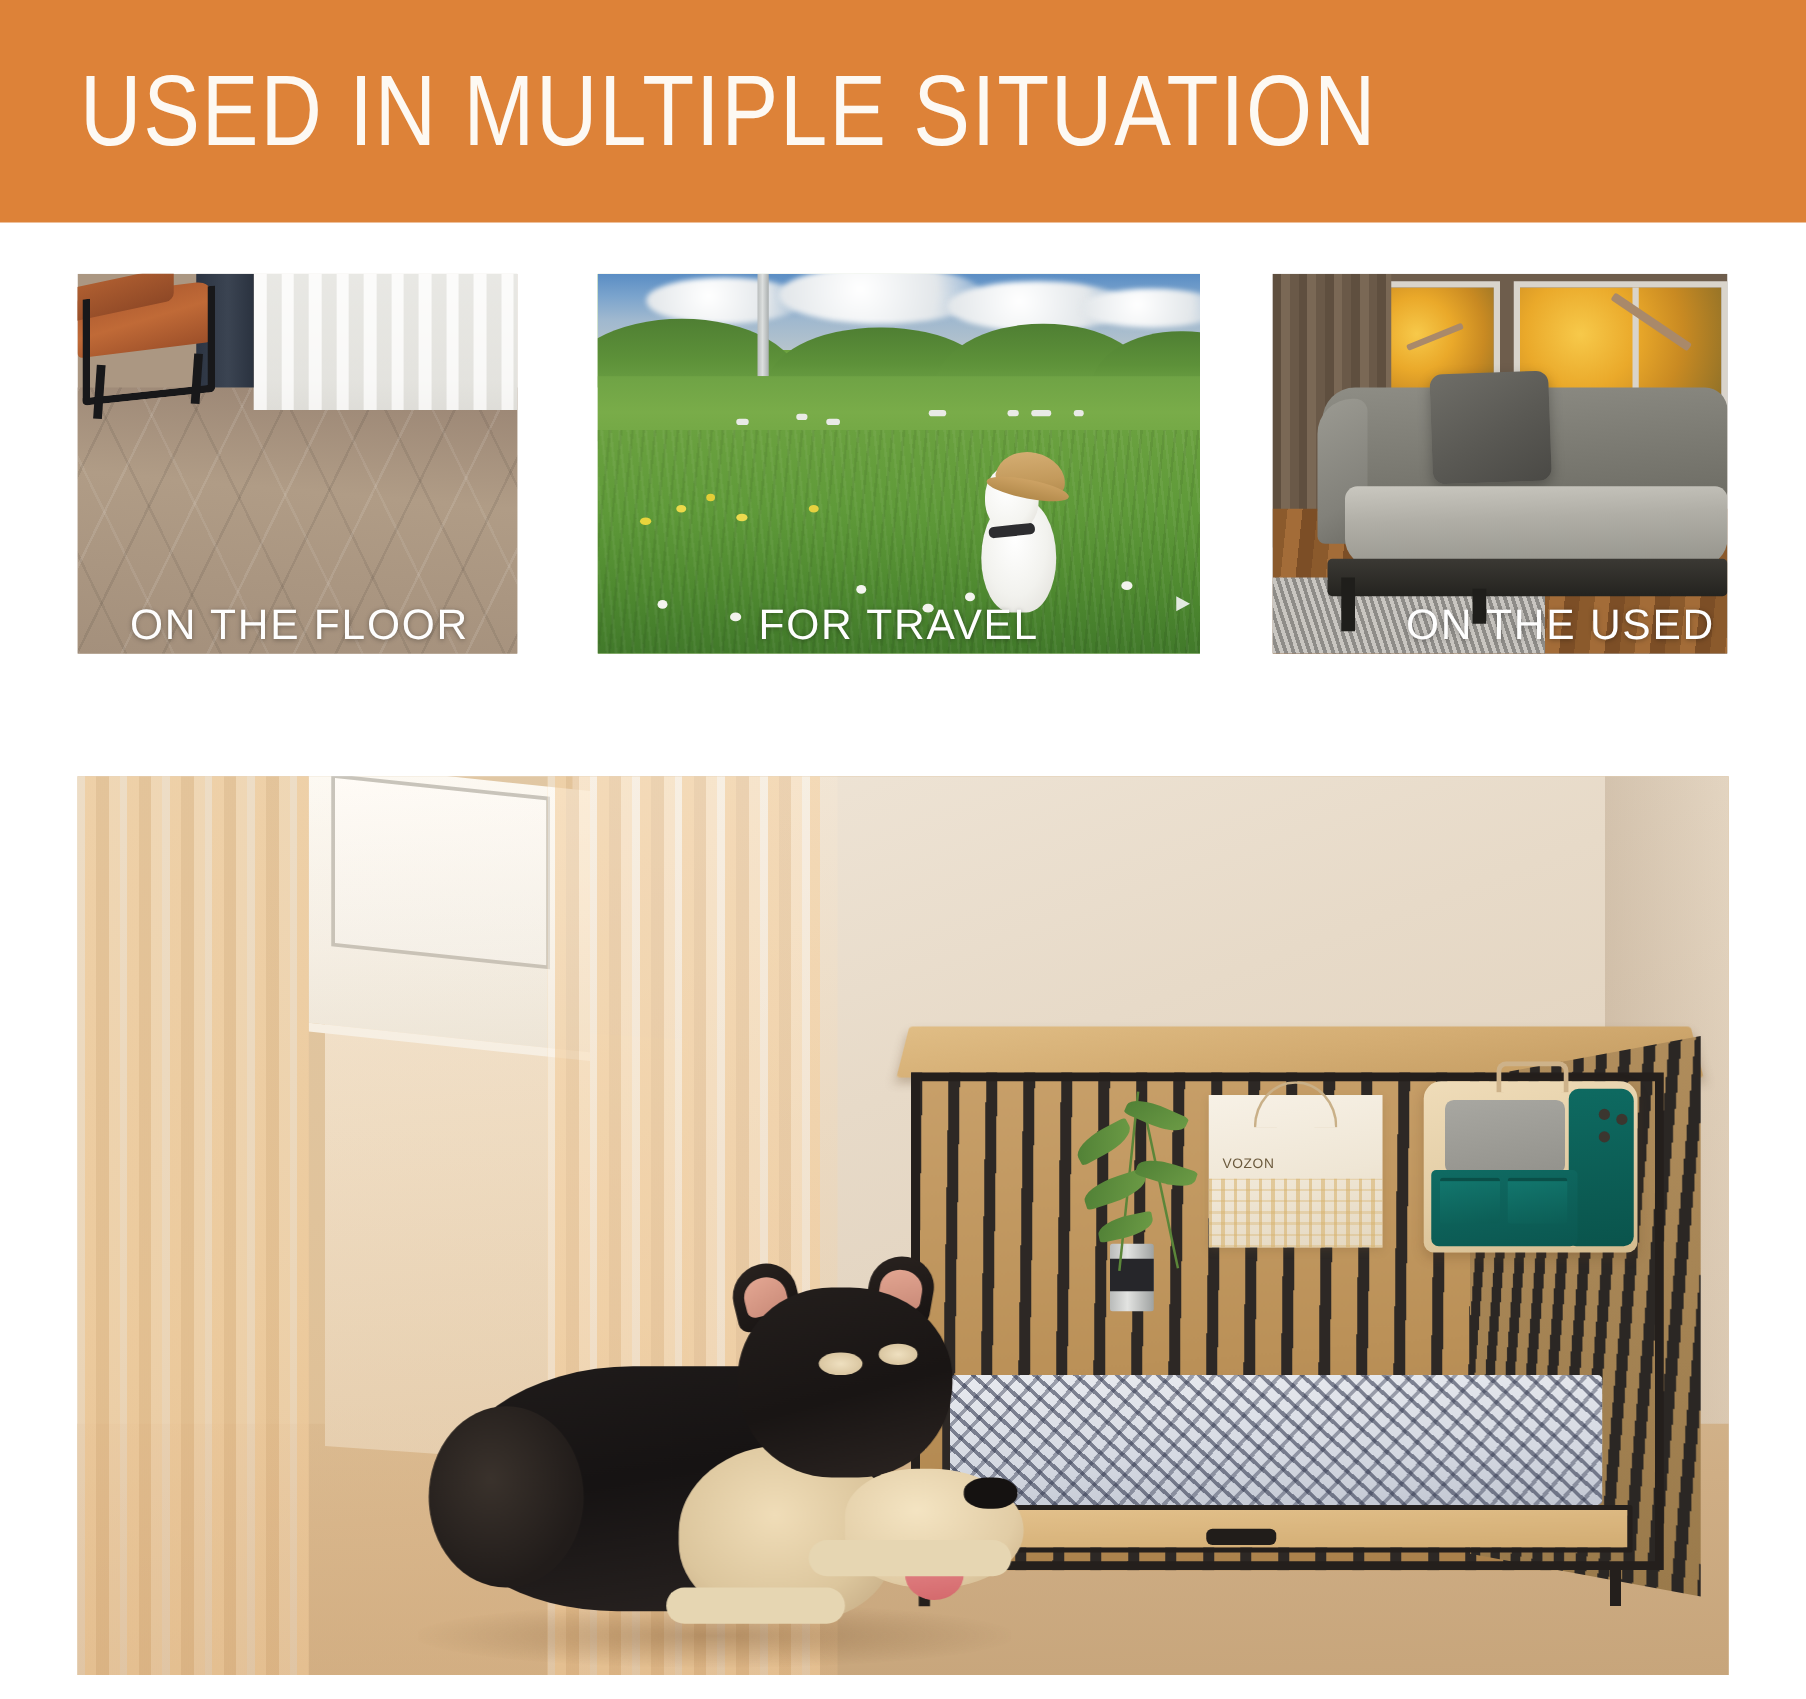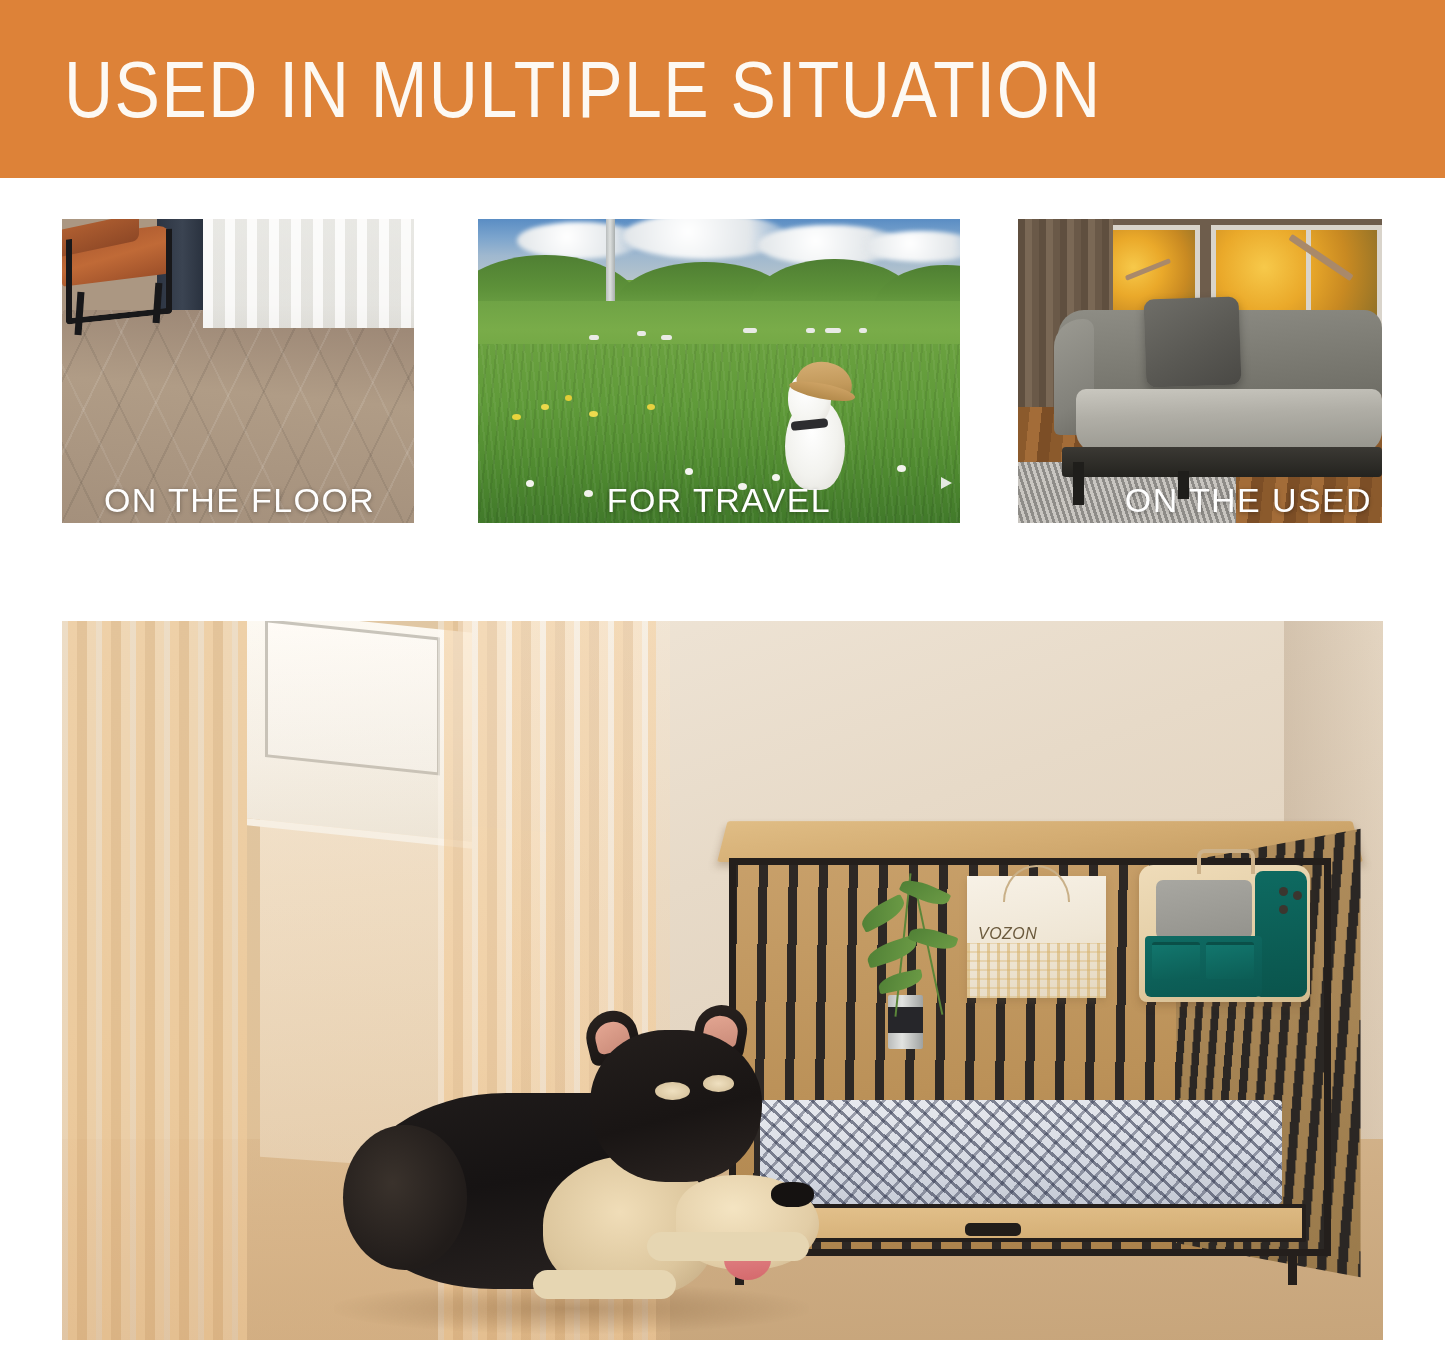--- a/index.html
+++ b/index.html
@@ -395,23 +395,22 @@
   }
 
   
   .prop-bag {
     position: absolute; left: 68.5%; top: 35.5%; width: 10.5%; height: 17%;
     background: linear-gradient(168deg,#f7f1e6 0%, #efe6d5 55%, #e4d7bf 100%);
     box-shadow: 0 3px 7px rgba(120,90,55,.22);
   }
   .prop-bag-brand {
     position: absolute; left: 8%; top: 40%;
-    font-size: 16px; color: #6b5a3d; letter-spacing: .5px;
+    font-size: 11px; color: #6b5a3d; letter-spacing: .5px;
     font-family: "Liberation Sans", sans-serif;
-    font-style: italic;
   }
   .prop-bag-pattern {
     position: absolute; left: 0; right: 0; top: 55%; bottom: 0;
     background:
       repeating-linear-gradient(90deg, rgba(214,176,104,.55) 0 3px, rgba(255,255,255,0) 3px 10px),
       repeating-linear-gradient(0deg, rgba(214,176,104,.35) 0 2px, rgba(255,255,255,0) 2px 9px);
   }
   .prop-bag-handle {
     position: absolute; left: 26%; top: -9%; width: 48%; height: 30%;
     border: 2px solid #c9b088;

